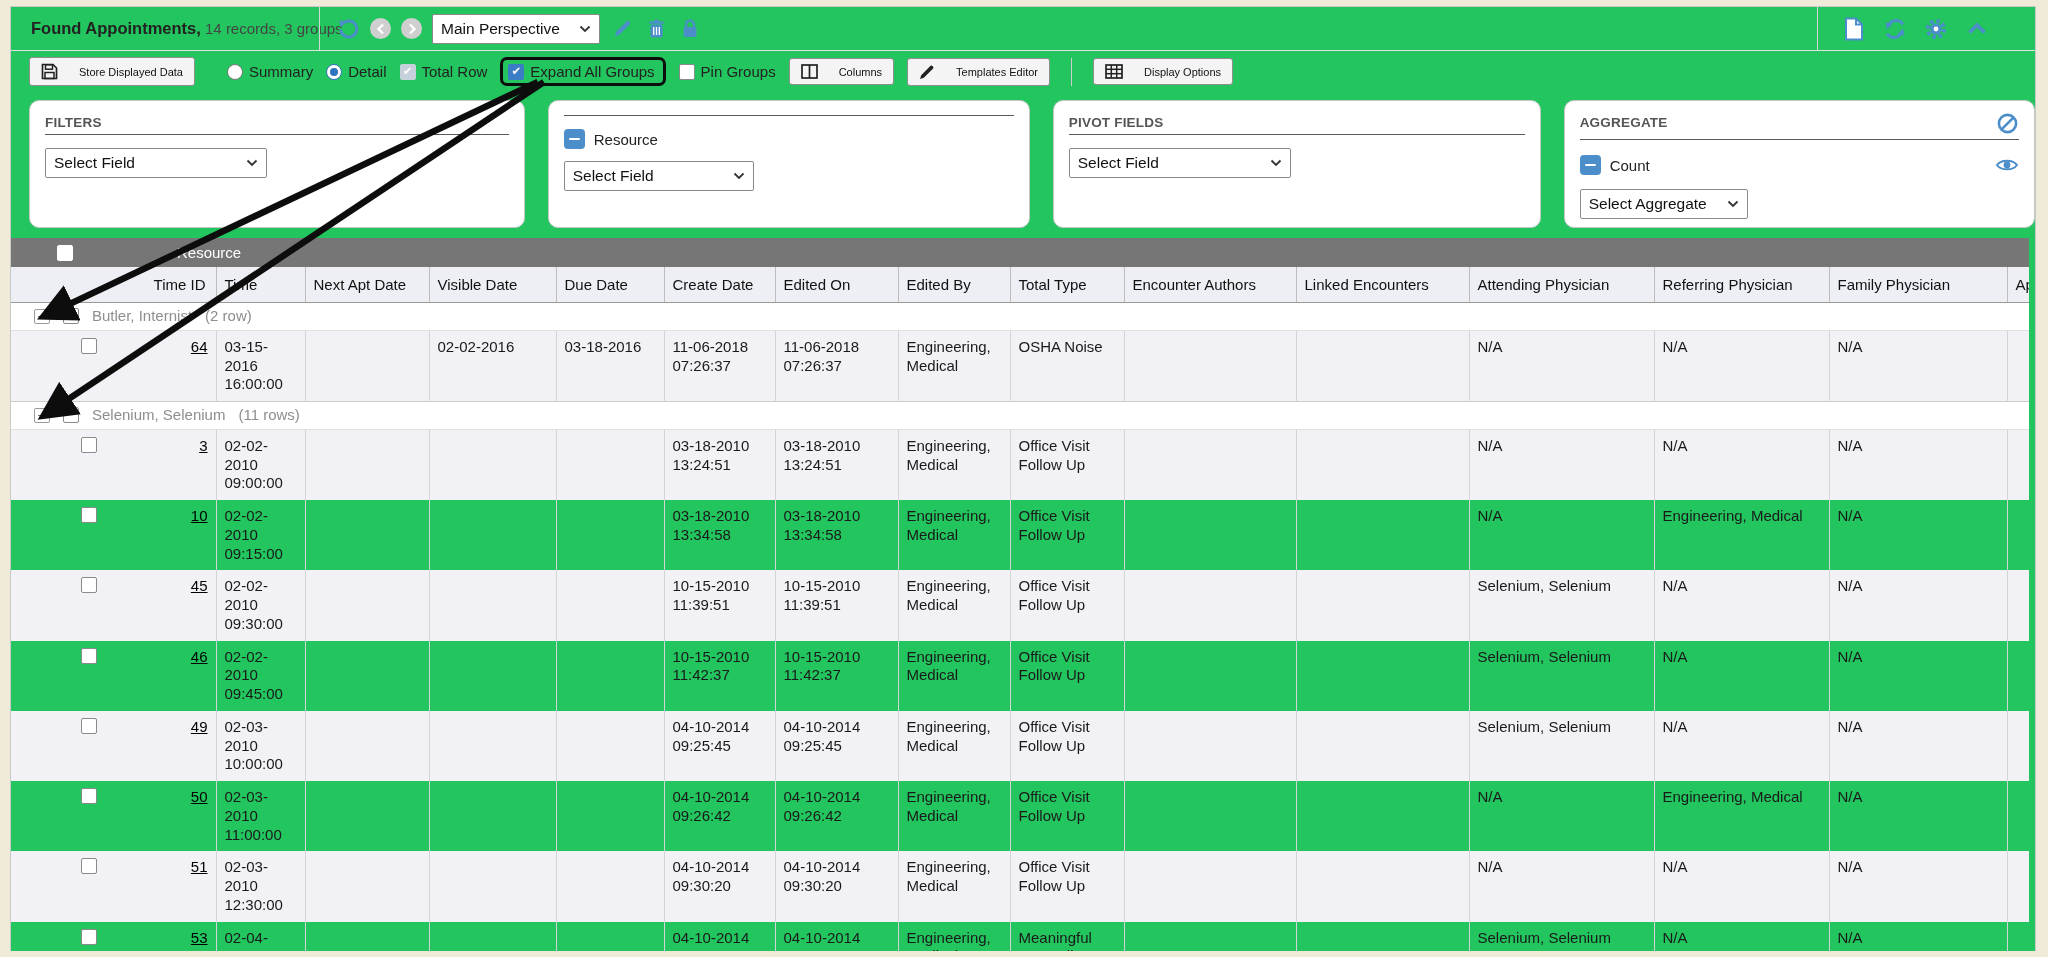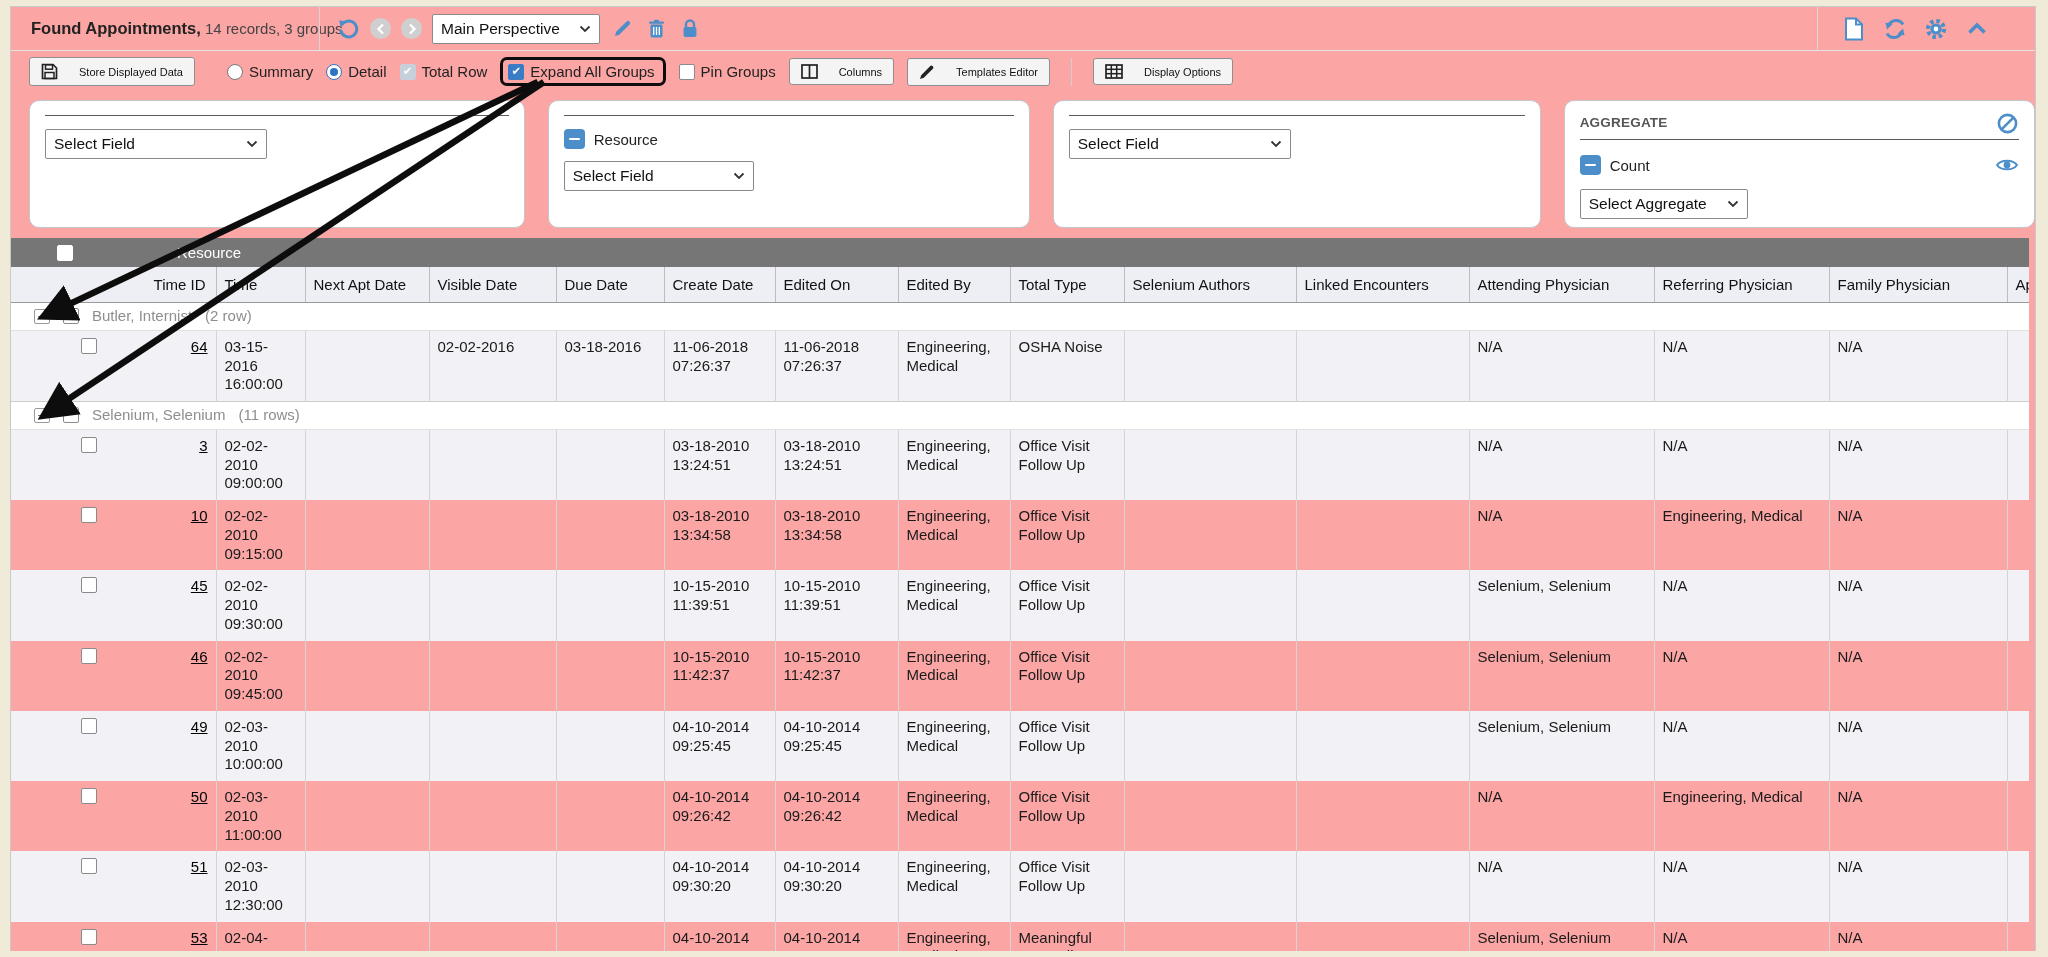--- a/index.html
+++ b/index.html
@@ -5,21 +5,21 @@
   * { box-sizing: border-box; margin: 0; padding: 0; }
   html,body { width:2048px; height:957px; }
   body {
     position: relative; overflow: hidden;
     background: #f0ead8;
     font-family: "Liberation Sans", sans-serif;
     color: #1a1a1a; font-size: 15px;
   }
   .app {
     position: absolute; left: 10px; top: 6px; width: 2026px; height: 945px;
-    background: #fca5a5; border: 1px solid #c9c9c9; border-bottom: none;
+    background: #22c55e; border: 1px solid #c9c9c9; border-bottom: none;
     display: flex; flex-direction: column; overflow: hidden;
   }
   
   .topbar { height: 44px; display: flex; align-items: center; flex: none;
             border-bottom: 1px solid #e3e3e3; }
   .title-wrap { width: 308px; padding-left: 20px; flex: none; white-space: nowrap; }
   .title-main { font-weight: bold; font-size: 16.5px; color:#222; }
   .title-sub  { font-size: 15px; color: #444; }
   .vsep { width: 1px; align-self: stretch; background: #d6d6d6; flex: none; }
   .persp { display: flex; align-items: center; gap: 10px; margin-left: 16px; }
@@ -244,20 +244,23 @@
           <line x1="1" y1="9.7" x2="17" y2="9.7" stroke="#222" stroke-width="1.5"></line>
           <line x1="6.3" y1="1" x2="6.3" y2="14" stroke="#222" stroke-width="1.5"></line>
           <line x1="11.7" y1="1" x2="11.7" y2="14" stroke="#222" stroke-width="1.5"></line>
         </svg>
       <span>Display Options</span>
     </button>
   </div>
 
   <div class="panels">
     <div class="panel p-filters">
+      <div class="panel-head">
+        <span class="panel-title">FILTERS</span>
+      </div>
       <div class="panel-rule"></div>
       <span class="select" style="width:222px">
         <span>Select Field</span>
         <svg class="chev" width="12" height="8" viewBox="0 0 12 8">
             <polyline points="1.5,1.5 6,6 10.5,1.5" fill="none" stroke="#333" stroke-width="1.8"></polyline>
           </svg>
       </span>
     </div>
 
     <div class="panel p-group">
@@ -268,20 +271,23 @@
       </div>
       <span class="select" style="width:190px">
         <span>Select Field</span>
         <svg class="chev" width="12" height="8" viewBox="0 0 12 8">
             <polyline points="1.5,1.5 6,6 10.5,1.5" fill="none" stroke="#333" stroke-width="1.8"></polyline>
           </svg>
       </span>
     </div>
 
     <div class="panel p-pivot">
+      <div class="panel-head">
+        <span class="panel-title">PIVOT FIELDS</span>
+      </div>
       <div class="panel-rule"></div>
       <span class="select" style="width:222px">
         <span>Select Field</span>
         <svg class="chev" width="12" height="8" viewBox="0 0 12 8">
             <polyline points="1.5,1.5 6,6 10.5,1.5" fill="none" stroke="#333" stroke-width="1.8"></polyline>
           </svg>
       </span>
     </div>
 
     <div class="panel p-agg">
@@ -342,21 +348,21 @@
           <tr id="hdr-row">
             <th colspan="2" class="first">Time ID</th>
             <th>Time</th>
             <th>Next Apt Date</th>
             <th>Visible Date</th>
             <th>Due Date</th>
             <th>Create Date</th>
             <th>Edited On</th>
             <th>Edited By</th>
             <th>Total Type</th>
-            <th>Selenium Authors</th>
+            <th>Encounter Authors</th>
             <th>Linked Encounters</th>
             <th>Attending Physician</th>
             <th>Referring Physician</th>
             <th>Family Physician</th>
             <th>Appt Re</th>
           </tr>
         </thead>
       <tbody id="tbody">
           <tr class="group-row">
             <td colspan="16">

